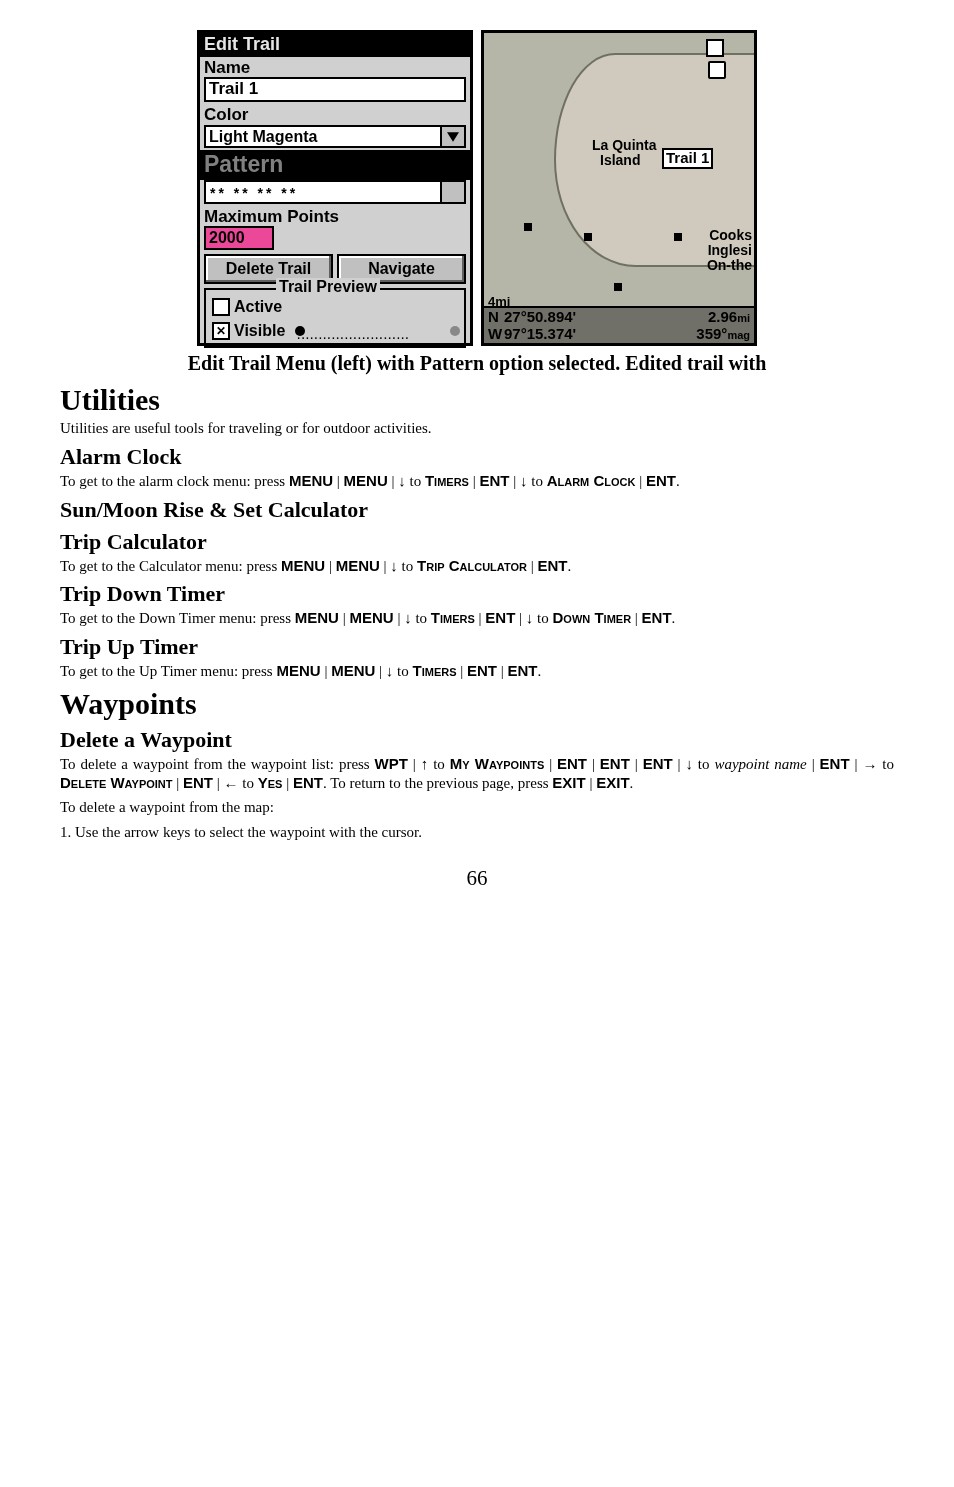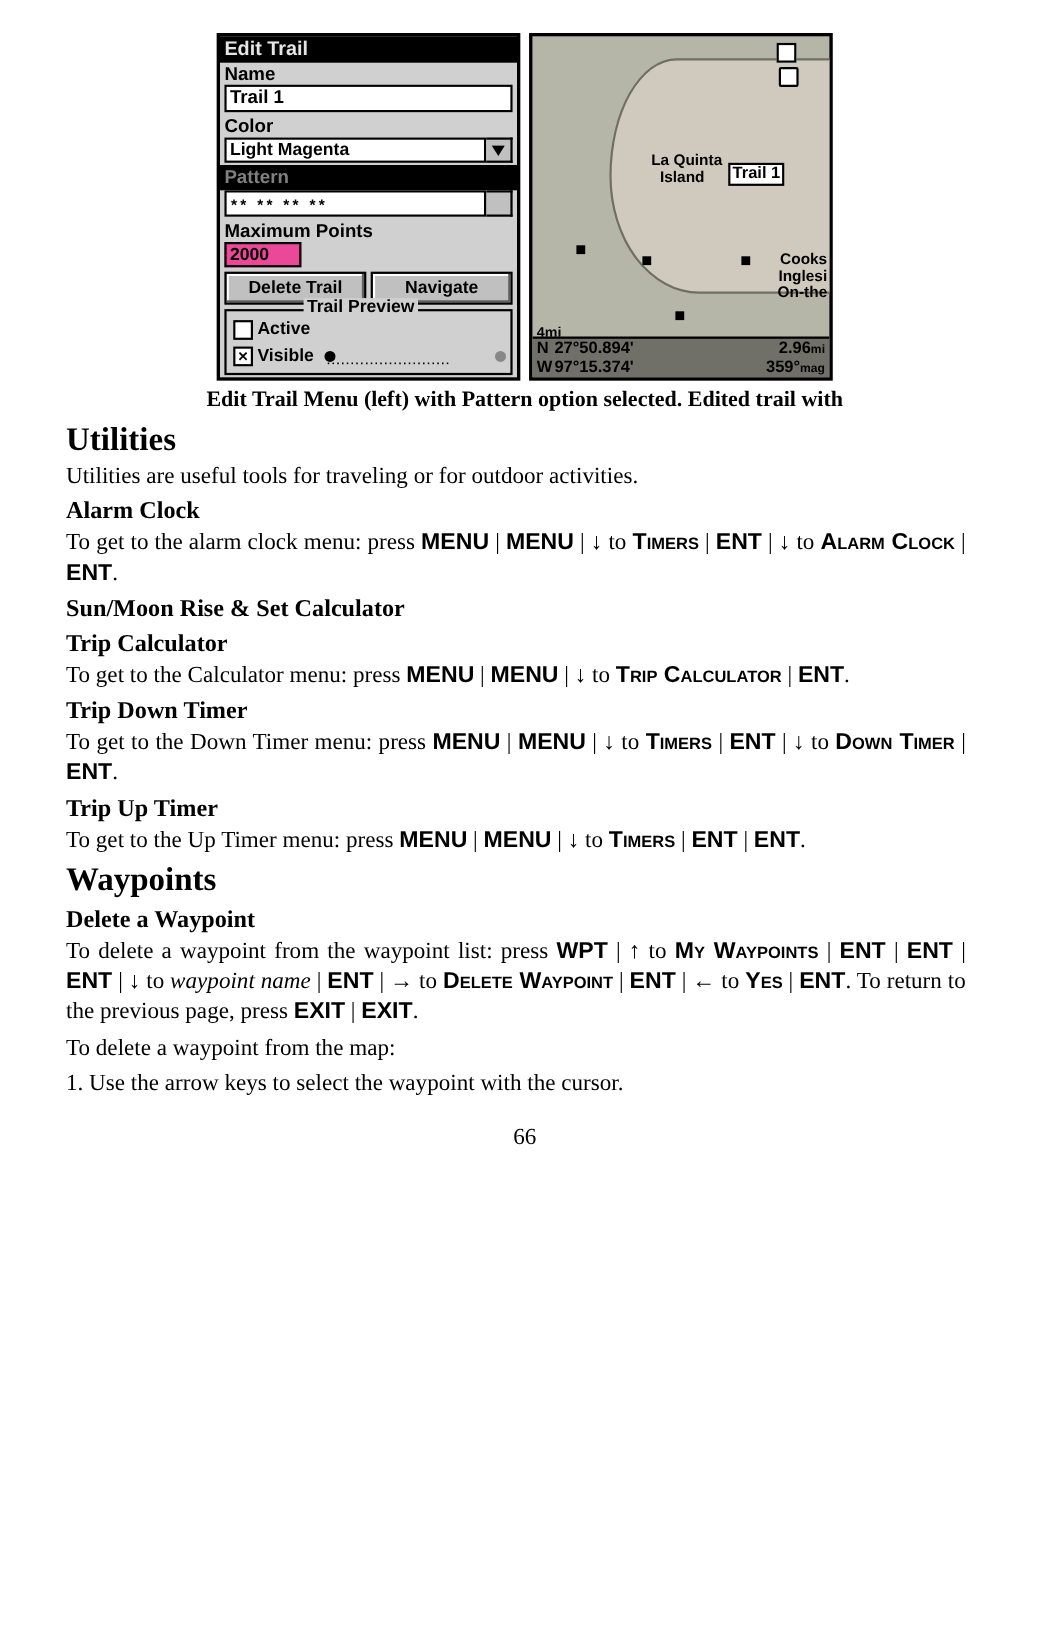--- a/index.html
+++ b/index.html
@@ -72,21 +72,21 @@
     display: flex;
     align-items: center;
     justify-content: center;
   }
   .dropdown-btn svg { width: 12px; height: 10px; }
   .pattern-label {
     background: #000;
     color: #808080;
     font-weight: bold;
     padding: 2px 4px;
-    font-size: 17px;
+    font-size: 23px;
   }
   .pattern-row {
     display: flex;
     margin: 0 4px 2px 4px;
   }
   .pattern-box {
     flex: 1;
     background: #fff;
     border: 2px solid #000;
     height: 20px;
@@ -257,22 +257,22 @@
     font-family: 'Century Schoolbook', Georgia, serif;
   }
   h2.section {
     font-family: 'Century Schoolbook', Georgia, serif;
     font-weight: bold;
     font-size: 30px;
     margin: 6px 0 2px 0;
   }
   .body-text {
     font-family: 'Century Schoolbook', Georgia, serif;
-    font-size: 21px;
-    margin: 2px 16px 6px 0;
+    font-size: 15px;
+    margin: 2px 0 6px 0;
     text-align: justify;
     line-height: 1.25;
   }
   h3.sub {
     font-family: 'Century Schoolbook', Georgia, serif;
     font-weight: bold;
     font-size: 22px;
     margin: 6px 0 0 0;
   }
   .key {

